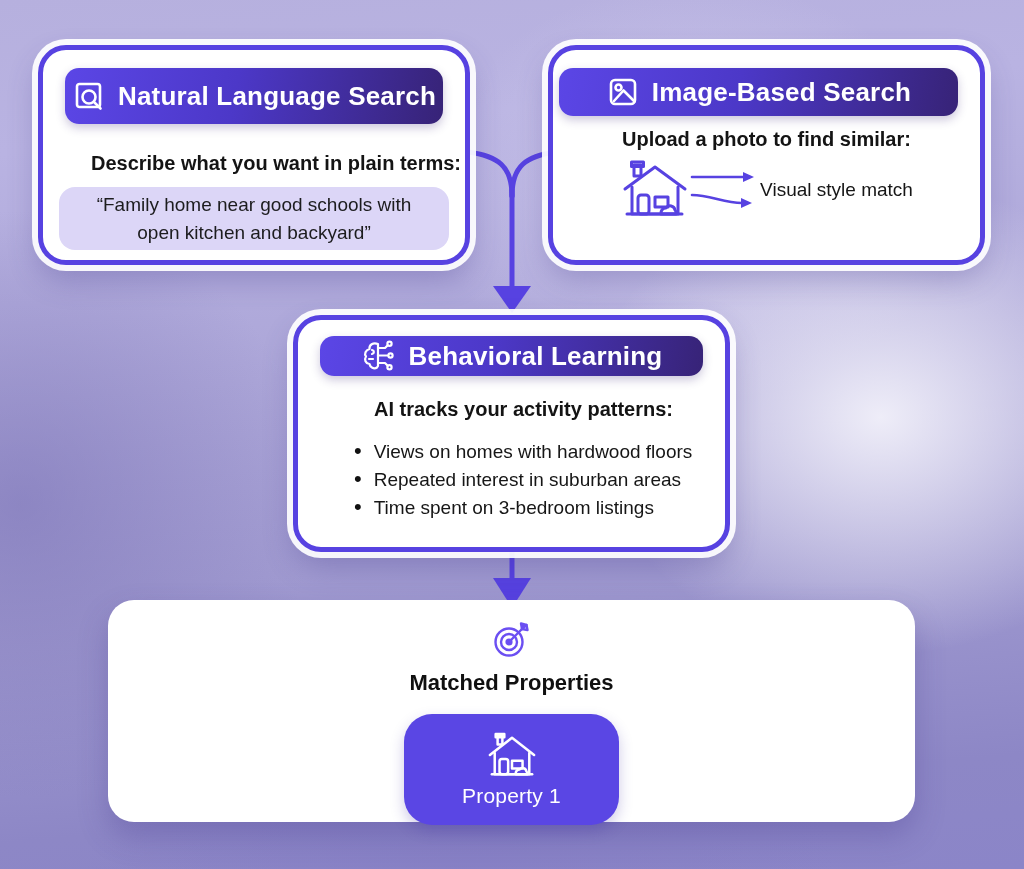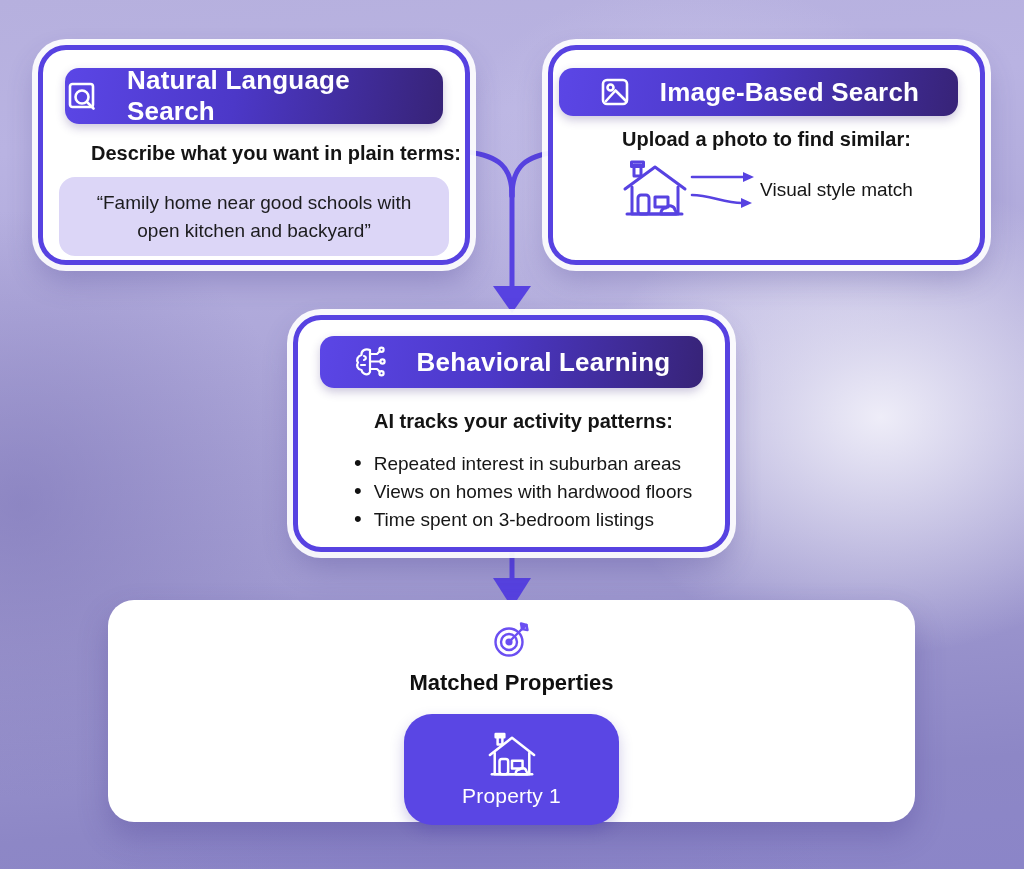--- a/index.html
+++ b/index.html
@@ -28,38 +28,38 @@
   .plain-card {
     position: absolute;
     background: #ffffff;
     border-radius: 26px;
     box-shadow: 0 14px 30px rgba(63,52,135,0.28);
   }
   .header-pill {
     display: flex;
     align-items: center;
     justify-content: center;
-    gap: 28px;
+    gap: 12px;
     background: linear-gradient(100deg, #5b46e6 0%, #4c38c8 45%, #372377 100%);
     border-radius: 14px;
     color: #ffffff;
     box-shadow: 0 4px 10px rgba(55,35,119,0.25);
   }
   .header-pill .title { font-size: 26px; font-weight: 700; letter-spacing: 0.2px; }
 
   .prompt { font-size: 20px; font-weight: 700; color: #141414; text-align: center; }
 
   .quote-box {
     background: #dcd6f7;
     border-radius: 16px;
     color: #1c1c1e;
     font-size: 19px;
     line-height: 1.45;
     text-align: center;
-    padding: 12px 26px;
+    padding: 4px 26px;
   }
 
   .match-row { display: flex; align-items: center; justify-content: center; }
   .match-lines { display: flex; flex-direction: column; gap: 4px; }
   .match-line { font-size: 19px; color: #161616; line-height: 26px; }
 
   .bullet-list { list-style: none; }
   .bullet-list li {
     font-size: 19px; color: #161616; line-height: 27px;
     display: flex; align-items: baseline; gap: 12px;
@@ -104,21 +104,21 @@
   <div class="header-pill" style="margin:18px 22px 0 22px; height:56px;">
     <span>
       <svg width="34" height="34" viewBox="0 0 34 34" fill="none" stroke="#ffffff" stroke-width="2.6" stroke-linecap="round" stroke-linejoin="round">
         <rect x="5" y="5" width="23" height="23" rx="2.5"></rect>
         <circle cx="17" cy="18" r="6.5"></circle>
         <line x1="22" y1="23" x2="28.5" y2="29.5"></line>
       </svg>
     </span>
     <span class="title">Natural Language Search</span>
   </div>
-  <div class="prompt" style="margin-top:18px;padding-left:44px;">Describe what you want in plain terms:</div>
+  <div class="prompt" style="margin-top:28px;padding-left:44px;">Describe what you want in plain terms:</div>
   <div class="quote-box" style="margin:12px 16px 0 16px;">“Family home near good schools with open kitchen and backyard”</div>
 </div>
 
 <div class="card" style="left:548px; top:45px; width:437px; height:220px;">
   <div class="header-pill" style="margin:18px 22px 0 6px; height:48px;">
     <span>
       <svg width="34" height="34" viewBox="0 0 34 34" fill="none" stroke="#ffffff" stroke-width="2.6" stroke-linecap="round" stroke-linejoin="round">
         <rect x="5" y="5" width="24" height="24" rx="4"></rect>
         <circle cx="12.5" cy="12.5" r="3"></circle>
         <polyline points="8,26 17.5,15.5 28.5,26.5"></polyline>
@@ -148,43 +148,43 @@
         <polygon points="51,37 62,42 51,47" fill="#5742e1" stroke="none"></polygon>
       </svg>
     </span>
     <span class="match-lines">
       <span class="match-line">Visual style match</span>
     </span>
   </div>
 </div>
 
 <div class="card" style="left:293px; top:315px; width:437px; height:237px;">
-  <div class="header-pill" style="margin:16px 22px 0 22px; height:52px;">
+  <div class="header-pill" style="margin:16px 22px 0 22px; height:40px;">
     <span>
       <svg width="36" height="34" viewBox="0 0 36 34" fill="none" stroke="#ffffff" stroke-width="2.2" stroke-linecap="round" stroke-linejoin="round">
         <path d="M17 5 C12 3 8 6 8.5 10 C4.5 11 3 15 5 17.5 C3 20.5 4.5 24.5 8.5 25 C9 28.5 13 30.5 16 28.5 L17 27 L17 5 Z"></path>
         <path d="M11 11 C13.5 11.5 13.5 14.5 11 15"></path>
         <path d="M8 20 h4"></path>
         <path d="M17 9 H24 L26.5 6.5"></path>
         <circle cx="28.5" cy="4.8" r="2.1"></circle>
         <path d="M17 16.5 H27"></path>
         <circle cx="29.5" cy="16.5" r="2.1"></circle>
         <path d="M17 24 H24 L26.5 26.5"></path>
         <circle cx="28.5" cy="28.2" r="2.1"></circle>
       </svg>
     </span>
     <span class="title">Behavioral Learning</span>
   </div>
   <div class="prompt" style="margin-top:22px;padding-left:24px;">AI tracks your activity patterns:</div>
   <ul class="bullet-list" style="margin:16px 0 0 56px;">
     <li>
-        <span>Repeated interest in suburban areas</span>
+        <span>Views on homes with hardwood floors</span>
       </li>
     <li>
-        <span>Views on homes with hardwood floors</span>
+        <span>Repeated interest in suburban areas</span>
       </li>
     <li>
         <span>Time spent on 3-bedroom listings</span>
       </li>
   </ul>
 </div>
 
 <div class="plain-card" style="left:108px; top:600px; width:807px; height:222px;">
   <div class="mp-heading" style="margin-top:20px;">
     <span>

